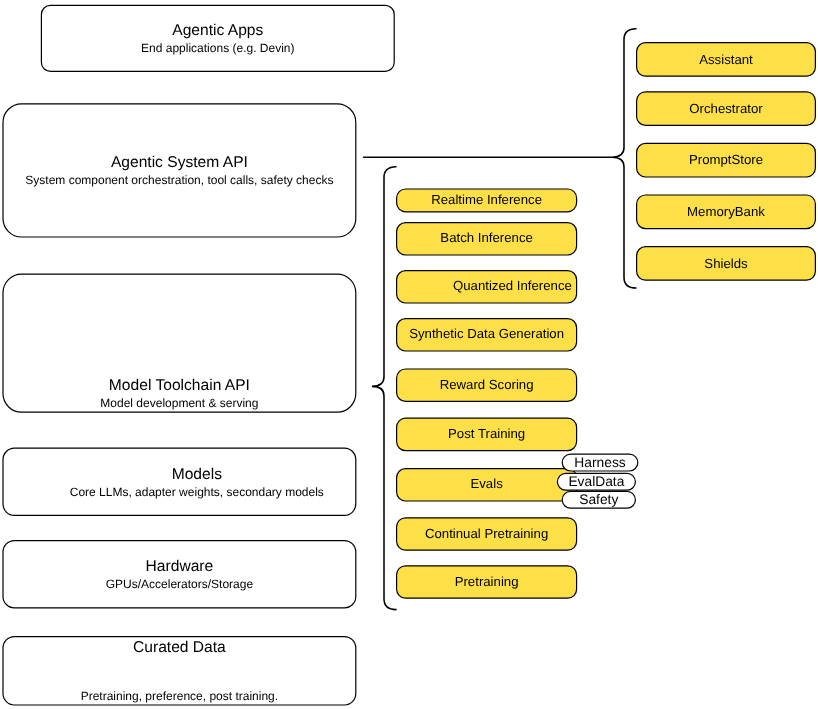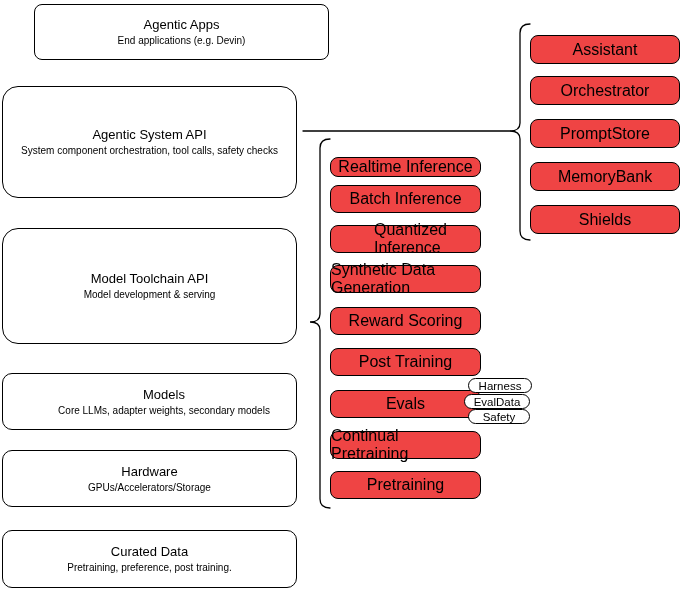--- a/index.html
+++ b/index.html
@@ -26,27 +26,28 @@
     flex-direction: column;
     align-items: center;
     justify-content: center;
     text-align: center;
   }
   .node .t { font-size: 13px; line-height: 15px; }
   .node .s { font-size: 10px; line-height: 12px; margin-top: 3px; }
   .chip {
     position: absolute;
     box-sizing: border-box;
-    background: #ef4444;
+    background: #fde047;
     border: 1.3px solid #000000;
     border-radius: 8px;
-    font-size: 16px;
+    font-size: 11px;
     display: flex;
     align-items: center;
     justify-content: center;
+    text-align: center;
   }
   .pill {
     position: absolute;
     box-sizing: border-box;
     background: #ffffff;
     border: 1.3px solid #000000;
     border-radius: 8px;
     font-size: 11.5px;
     display: flex;
     align-items: center;
@@ -68,36 +69,36 @@
   <div class="node" style="left:2px;top:4px;width:295px;height:56px;border-radius:8px;margin-left:32px;">
     <div class="t">Agentic Apps</div>
     <div class="s">End applications (e.g. Devin)</div>
   </div>
 
   <div class="node" style="left:2px;top:86px;width:295px;height:112px;border-radius:16px;">
     <div class="t">Agentic System API</div>
     <div class="s">System component orchestration, tool calls, safety checks</div>
   </div>
 
-  <div class="node" style="left:2px;top:228px;width:295px;height:116px;border-radius:16px;">
+  <div class="node" style="left:2px;top:228px;width:295px;height:116px;border-radius:16px;justify-content:flex-end;">
     <div class="t">Model Toolchain API</div>
     <div class="s">Model development &amp; serving</div>
   </div>
 
   <div class="node" style="left:2px;top:373px;width:295px;height:57px;border-radius:10px;padding-left:29px;">
     <div class="t">Models</div>
     <div class="s">Core LLMs, adapter weights, secondary models</div>
   </div>
 
   <div class="node" style="left:2px;top:450px;width:295px;height:57px;border-radius:10px;">
     <div class="t">Hardware</div>
     <div class="s">GPUs/Accelerators/Storage</div>
   </div>
 
-  <div class="node" style="left:2px;top:530px;width:295px;height:58px;border-radius:10px;">
+  <div class="node" style="left:2px;top:530px;width:295px;height:58px;border-radius:10px;justify-content:space-between;">
     <div class="t">Curated Data</div>
     <div class="s">Pretraining, preference, post training.</div>
   </div>
 
   <div class="chip" style="left:330px;top:145px;width:151px;height:20px;margin-top:12px;">Realtime Inference</div>
   <div class="chip" style="left:330px;top:185px;width:151px;height:28px;">Batch Inference</div>
   <div class="chip" style="left:330px;top:225px;width:151px;height:28px;padding-left:43px;">Quantized Inference</div>
   <div class="chip" style="left:330px;top:265px;width:151px;height:28px;">Synthetic Data Generation</div>
   <div class="chip" style="left:330px;top:307px;width:151px;height:28px;">Reward Scoring</div>
   <div class="chip" style="left:330px;top:348px;width:151px;height:28px;">Post Training</div>

